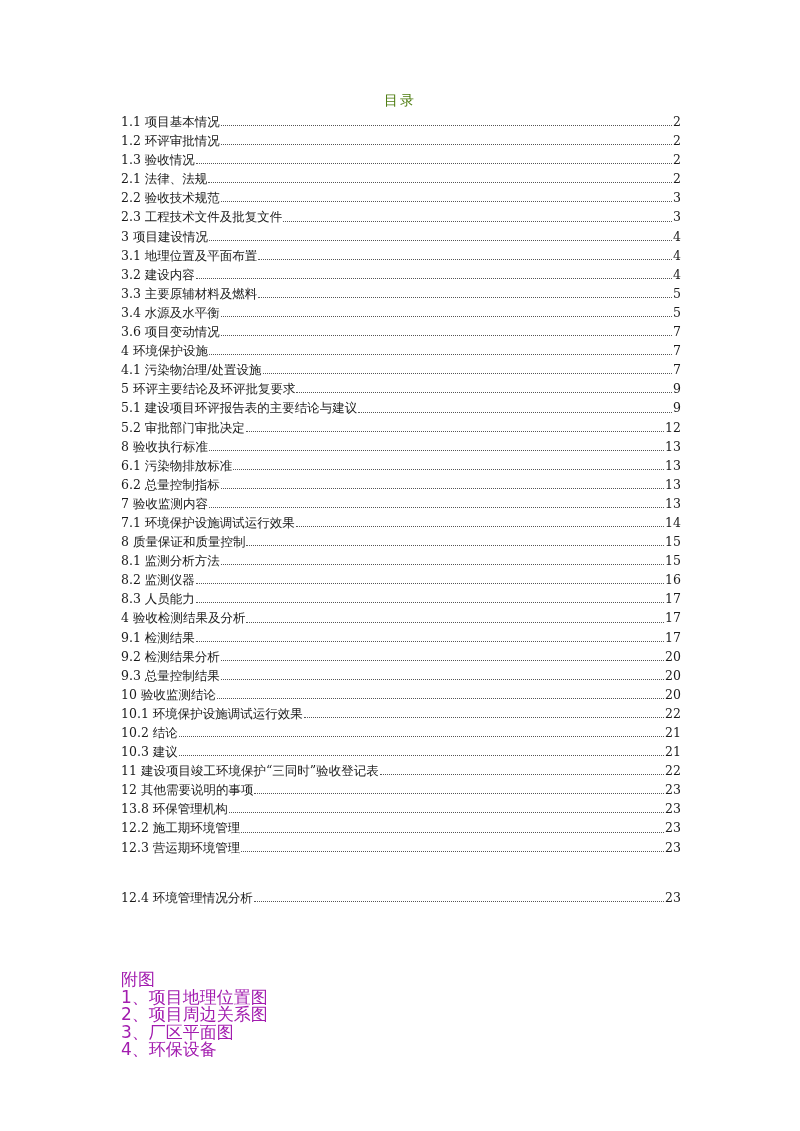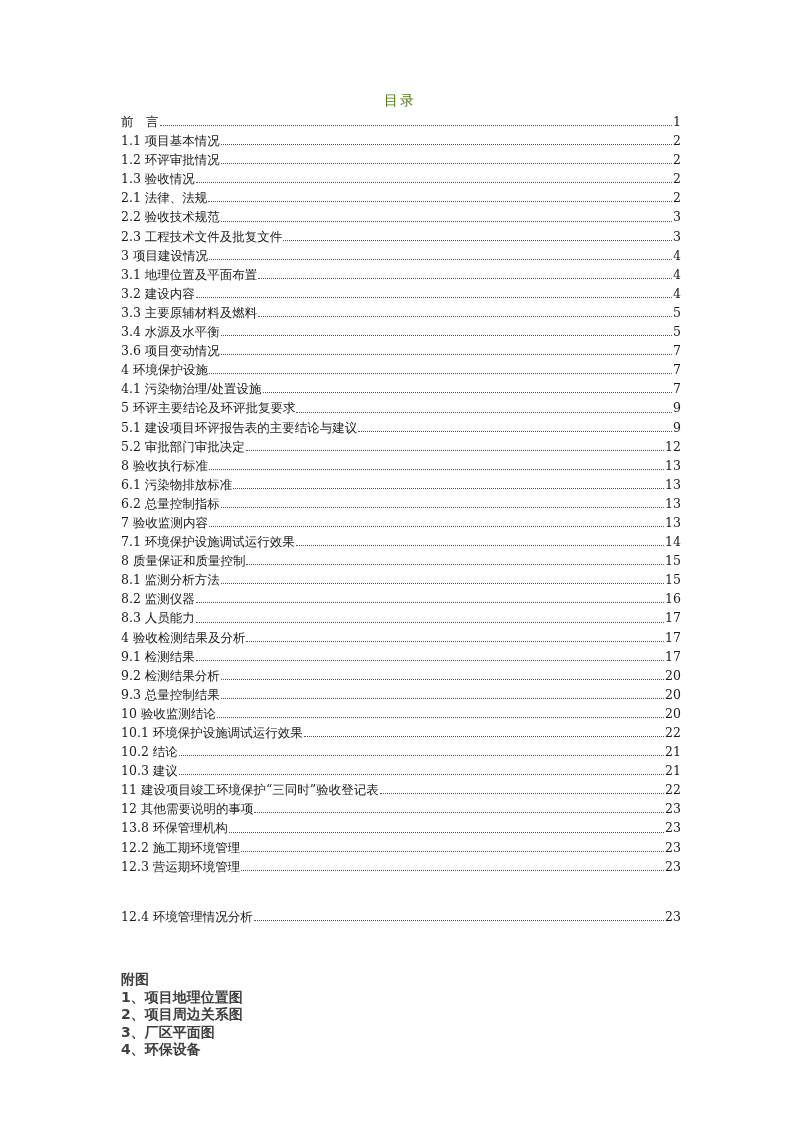--- a/index.html
+++ b/index.html
@@ -7,33 +7,28 @@
            font-family:"DejaVu Serif", "Liberation Serif", serif; color:#1a1a1a; }
     .title { position:absolute; left:0; width:800px; top:92px; text-align:center;
              font-family:"DejaVu Sans", "Liberation Sans", sans-serif; font-size:14px; letter-spacing:2px; color:#4d7c0f; }
     .toc { position:absolute; left:121px; width:560px; top:112px; }
     .row { display:flex; align-items:baseline; height:19.1px; line-height:19.1px; font-size:12.5px; white-space:nowrap; }
     .row .label { flex:0 0 auto; }
     .row .dots { flex:1 1 auto; overflow:hidden; margin:0 1px; border-bottom:1px dotted #555; height:0; align-self:flex-end; margin-bottom:5px; }
     .row .page { flex:0 0 auto; text-align:right; }
     .row.gap-before { margin-top:31px; }
     .appendix { position:absolute; left:121px; top:971px; font-family:"DejaVu Sans", "Liberation Sans", sans-serif;
-                font-weight:bold; font-size:14px; line-height:17.6px; color:#404040; }
+                font-weight:normal; font-size:17px; line-height:17.6px; color:#a21caf; }
   </style>
 </head>
 <body>
 
 <div class="title">目录</div>
 
 <div class="toc">
-  <div class="row">
-      <span class="label">前　言</span>
-      <span class="dots"></span>
-      <span class="page">1</span>
-    </div>
   <div class="row">
       <span class="label">1.1 项目基本情况</span>
       <span class="dots"></span>
       <span class="page">2</span>
     </div>
   <div class="row">
       <span class="label">1.2  环评审批情况</span>
       <span class="dots"></span>
       <span class="page">2</span>
     </div>

